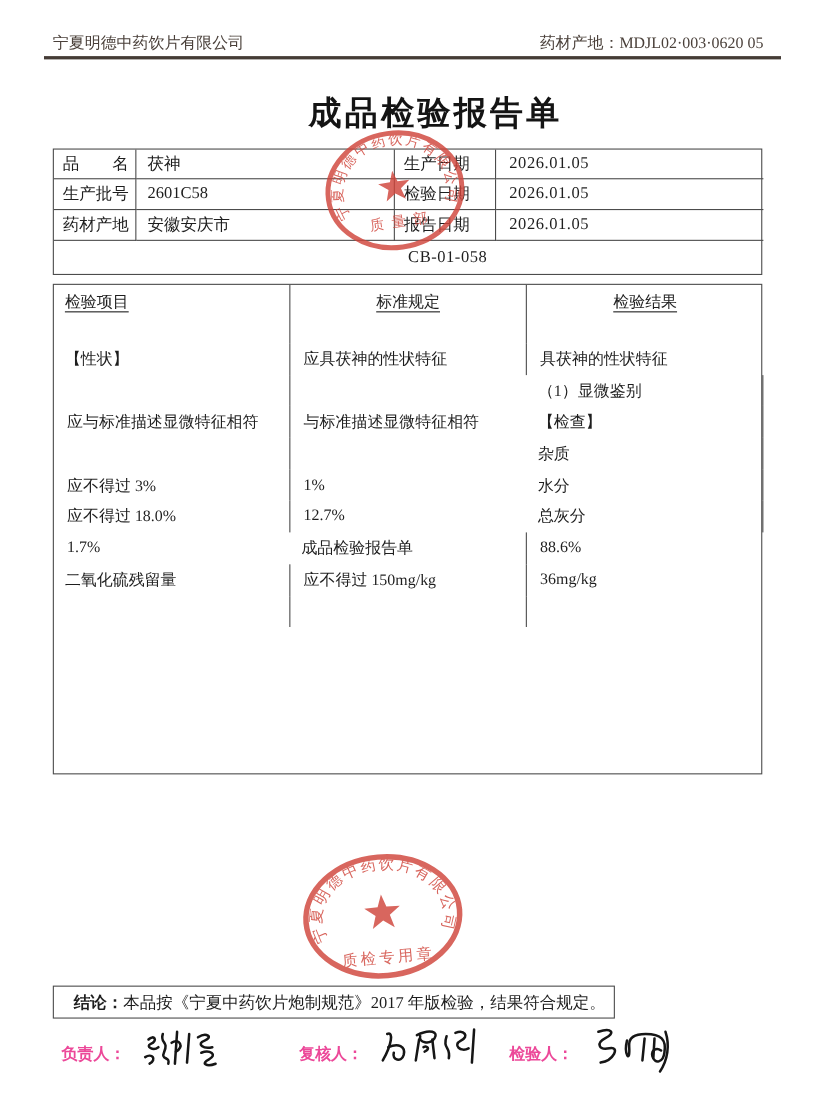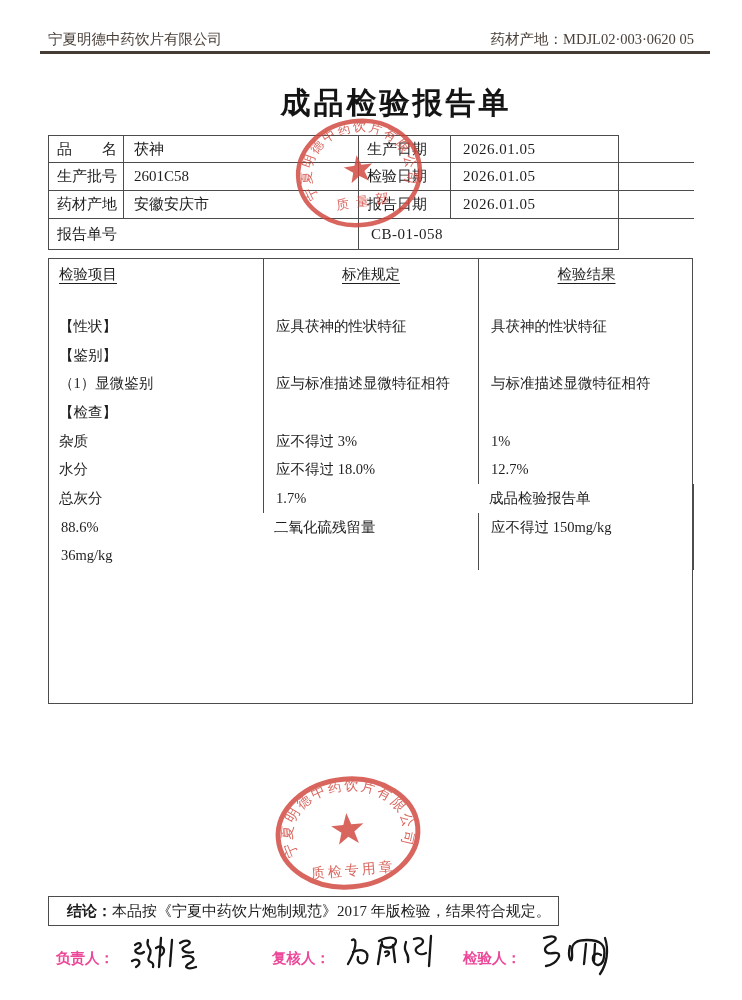--- a/index.html
+++ b/index.html
@@ -8,21 +8,21 @@
     font-family:"Liberation Serif","DejaVu Serif",serif;color:#1e1e1e;
   }
   
   .hdr{position:absolute;left:48px;top:28px;width:646px;height:22px;
        display:flex;justify-content:space-between;align-items:center;
        color:#4a403a;font-size:14.5px;}
   .hdr-rule{position:absolute;left:40px;top:51px;width:670px;height:2.6px;background:#453c36;}
   .title{position:absolute;left:246px;top:83px;width:300px;text-align:center;
          font-size:30px;font-weight:bold;letter-spacing:3px;color:#141414;white-space:nowrap;}
   
-  .t1{position:absolute;left:48px;top:135px;width:571px;
+  .t1{position:absolute;left:48px;top:135px;width:645px;
       display:grid;grid-template-columns:75px 235px 92px 243px;grid-template-rows:27px 28px 28px 30px;
       border:1.3px solid #4c4c4c;font-size:15px;box-sizing:border-box;font-family:Liberation Serif, serif;}
   .t1 .cell{display:flex;align-items:center;box-sizing:border-box;
             border-right:1.2px solid #4c4c4c;border-bottom:1.2px solid #4c4c4c;overflow:hidden;white-space:nowrap;}
   .t1 .lastcol{border-right:none;}
   .t1 .lastrow{border-bottom:none;}
   .t1 .lab{padding-left:8px;}
   .t1 .val{padding-left:10px;}
   .t1 .val2{padding-left:12px;letter-spacing:.5px;}
   .span2a{grid-column:1 / 3;}
@@ -77,40 +77,38 @@
     <div class="cell lab">生产批号</div>
     <div class="cell val">2601C58</div>
     <div class="cell lab">检验日期</div>
     <div class="cell val2 lastcol">2026.01.05</div>
 
     <div class="cell lab">药材产地</div>
     <div class="cell val">安徽安庆市</div>
     <div class="cell lab">报告日期</div>
     <div class="cell val2 lastcol">2026.01.05</div>
 
-    <div class="cell lab lastrow span2a">报告单号</div>
     <div class="cell val2 lastrow lastcol span2b">CB-01-058</div>
   </div>
 
   <div class="t2">
     <div class="c b hd hd1">
         <span>检验项目</span>
       </div>
     <div class="c b hd hdc">
         <span>标准规定</span>
       </div>
     <div class="c hd hdc">
         <span>检验结果</span>
       </div>
 
     <div class="c b p1">【性状】</div>
     <div class="c b p2">应具茯神的性状特征</div>
     <div class="c p2">具茯神的性状特征</div>
 
-    <div class="c b p1">【鉴别】</div>
     <div class="c b p2"></div>
     <div class="c p2"></div>
 
     <div class="c b p1">（1）显微鉴别</div>
     <div class="c b p2">应与标准描述显微特征相符</div>
     <div class="c p2">与标准描述显微特征相符</div>
 
     <div class="c b p1">【检查】</div>
     <div class="c b p2"></div>
     <div class="c p2"></div>

